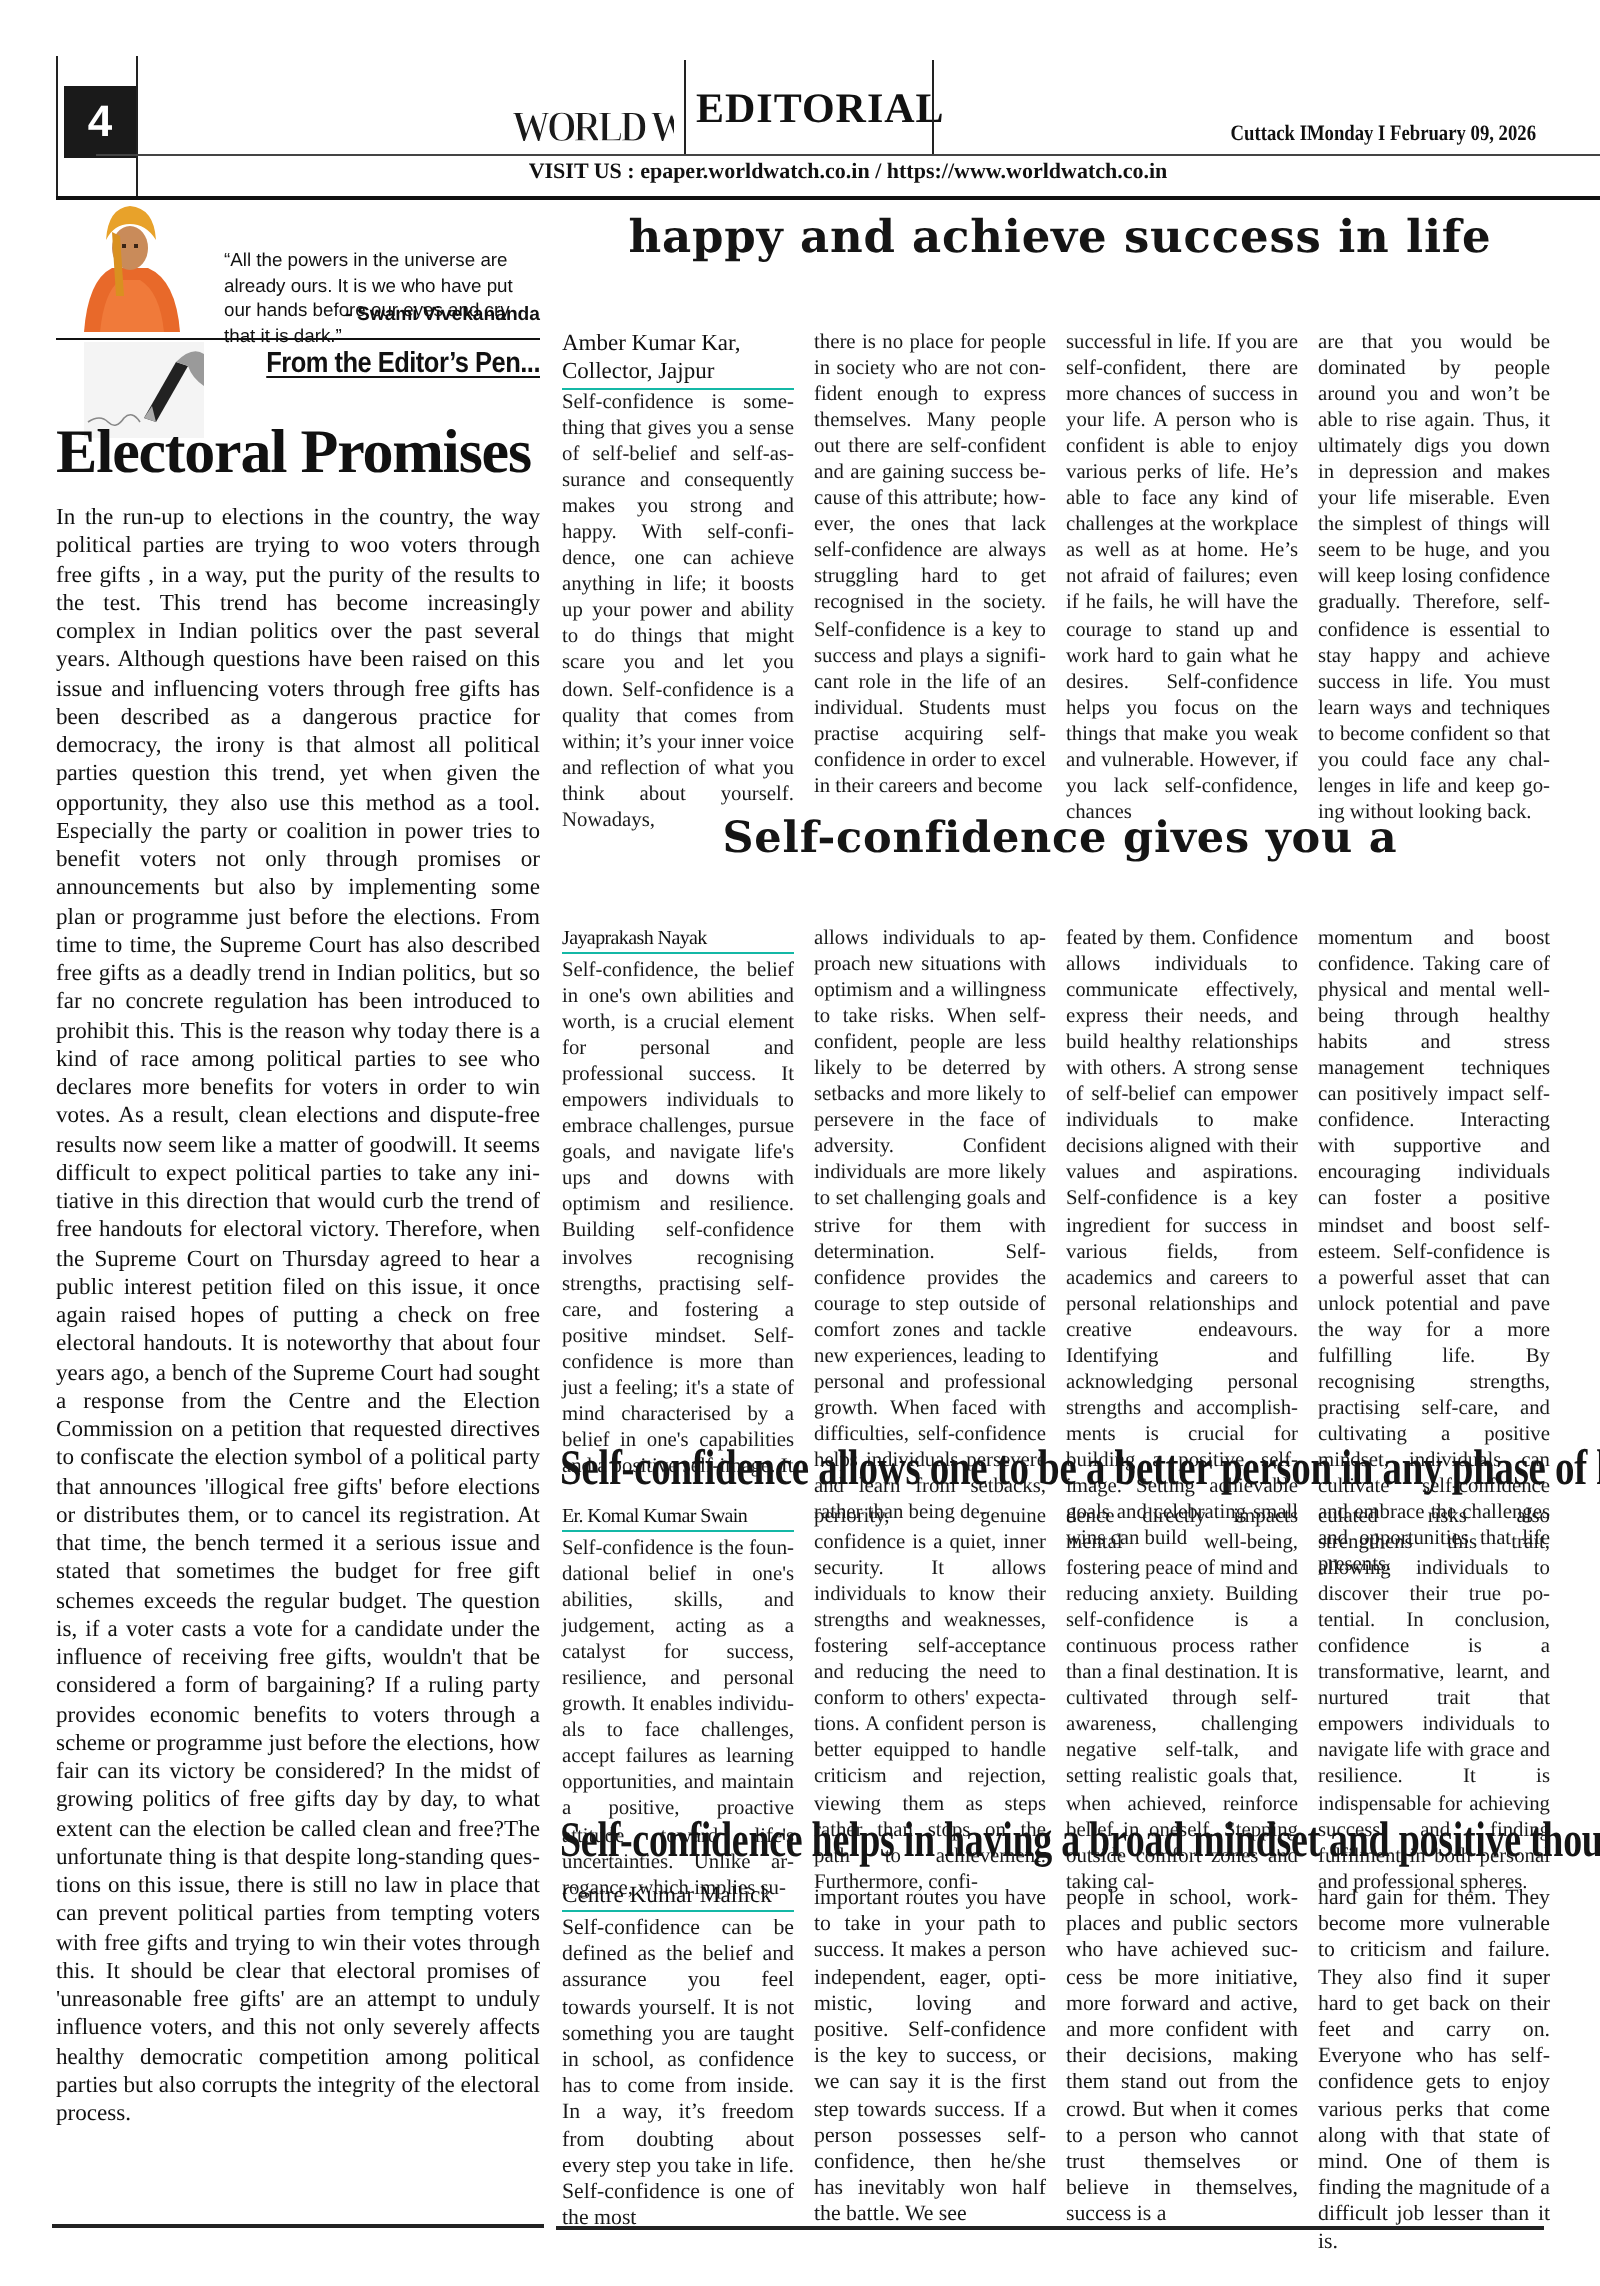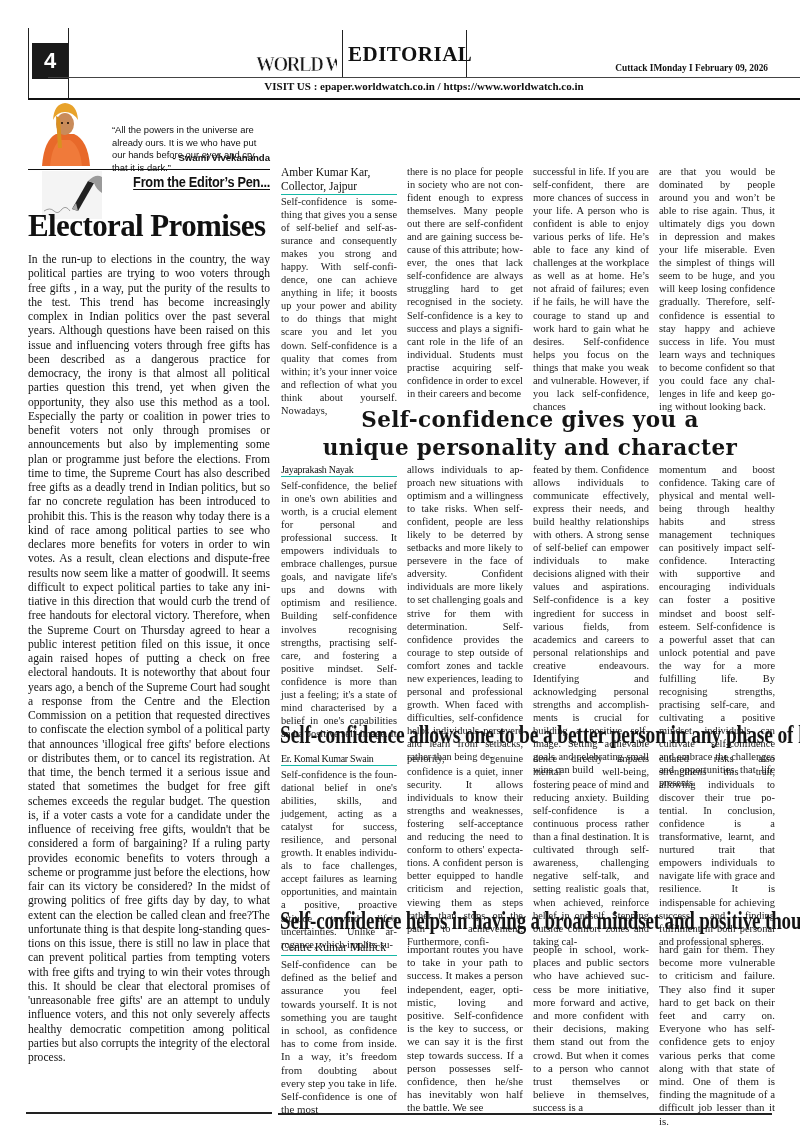--- a/index.html
+++ b/index.html
@@ -133,39 +133,39 @@
   </svg>
 </div>
 <div class="editor-pen">From the Editor’s Pen...</div>
 
 <h1 class="ed-title">Electoral Promises</h1>
 <p class="ed-body">In the run-up to elections in the country, the way political parties are trying to woo voters through free gifts , in a way, put the purity of the results to the test. This trend has become increasingly complex in Indian politics over the past several years. Although questions have been raised on this issue and influencing voters through free gifts has been described as a dangerous practice for democracy, the irony is that almost all po­litical parties question this trend, yet when given the opportunity, they also use this method as a tool. Especially the party or coalition in power tries to benefit voters not only through prom­ises or announcements but also by implement­ing some plan or programme just before the elec­tions. From time to time, the Supreme Court has also described free gifts as a deadly trend in In­dian politics, but so far no concrete regulation has been introduced to prohibit this. This is the reason why today there is a kind of race among political parties to see who declares more ben­efits for voters in order to win votes. As a re­sult, clean elections and dispute-free results now seem like a matter of goodwill. It seems diffi­cult to expect political parties to take any ini­tiative in this direction that would curb the trend of free handouts for electoral victory. There­fore, when the Supreme Court on Thursday agreed to hear a public interest petition filed on this issue, it once again raised hopes of putting a check on free electoral handouts. It is note­worthy that about four years ago, a bench of the Supreme Court had sought a response from the Centre and the Election Commission on a peti­tion that requested directives to confiscate the election symbol of a political party that an­nounces 'illogical free gifts' before elections or distributes them, or to cancel its registration. At that time, the bench termed it a serious issue and stated that sometimes the budget for free gift schemes exceeds the regular budget. The question is, if a voter casts a vote for a candi­date under the influence of receiving free gifts, wouldn't that be considered a form of bargain­ing? If a ruling party provides economic ben­efits to voters through a scheme or programme just before the elections, how fair can its vic­tory be considered? In the midst of growing poli­tics of free gifts day by day, to what extent can the election be called clean and free?The unfor­tunate thing is that despite long-standing ques­tions on this issue, there is still no law in place that can prevent political parties from tempting voters with free gifts and trying to win their votes through this. It should be clear that electoral promises of 'unreasonable free gifts' are an at­tempt to unduly influence voters, and this not only severely affects healthy democratic com­petition among political parties but also corrupts the integrity of the electoral process.</p>
 <div class="left-bottom-rule"></div>
 
 <div>
   <div class="headline h1">
+    <div>happy and achieve success in life</div>
   </div>
   <div class="byline" style="left:281px; top:165px; width:116px; font-size:11.5px; line-height:14px; padding-bottom:1px;">
     <div>Amber Kumar Kar,</div>
     <div>Collector, Jajpur</div>
   </div>
   <div class="article-cols" style="left:281px; top:195px;">
     <div class="col" style="width:116px;">Self-confidence is some­thing that gives you a sense of self-belief and self-as­surance and consequently makes you strong and happy. With self-confi­dence, one can achieve anything in life; it boosts up your power and ability to do things that might scare you and let you down. Self-confidence is a quality that comes from within; it’s your inner voice and re­flection of what you think about yourself. Nowadays,</div>
   </div>
   <div class="article-cols" style="left:407px; top:165px;">
     <div class="col">there is no place for people in society who are not con­fident enough to express themselves. Many people out there are self-confident and are gaining success be­cause of this attribute; how­ever, the ones that lack self-confidence are always struggling hard to get recognised in the society. Self-confidence is a key to success and plays a signifi­cant role in the life of an in­dividual. Students must prac­tise acquiring self-confi­dence in order to excel in their careers and become</div>
     <div class="col">successful in life. If you are self-confident, there are more chances of success in your life. A person who is confident is able to enjoy various perks of life. He’s able to face any kind of challenges at the workplace as well as at home. He’s not afraid of failures; even if he fails, he will have the cour­age to stand up and work hard to gain what he de­sires. Self-confidence helps you focus on the things that make you weak and vulner­able. However, if you lack self-confidence, chances</div>
     <div class="col">are that you would be domi­nated by people around you and won’t be able to rise again. Thus, it ultimately digs you down in depression and makes your life miserable. Even the simplest of things will seem to be huge, and you will keep losing confi­dence gradually. Therefore, self-confidence is essential to stay happy and achieve success in life. You must learn ways and techniques to become confident so that you could face any chal­lenges in life and keep go­ing without looking back.</div>
   </div>
 </div>
 
 <div>
   <div class="headline h2">
     <div>Self-confidence gives you a</div>
-    <div>unique personality and character</div>
   </div>
   <div class="byline" style="left:281px; top:463px; width:116px; font-size:10px; line-height:13px; letter-spacing:-0.3px;">
     <div>Jayaprakash Nayak</div>
   </div>
   <div class="article-cols" style="left:281px; top:479px;">
     <div class="col">Self-confidence, the belief in one's own abilities and worth, is a crucial element for per­sonal and professional suc­cess. It empowers individu­als to embrace challenges, pursue goals, and navigate life's ups and downs with optimism and resilience. Building self-confidence in­volves recognising strengths, practising self-care, and fostering a positive mindset. Self-confidence is more than just a feeling; it's a state of mind characterised by a belief in one's capabilities and a positive self-image. It</div>
   </div>
   <div class="article-cols" style="left:407px; top:463px;justify-content:space-between;">
     <div class="col">allows individuals to ap­proach new situations with optimism and a willingness to take risks. When self-confi­dent, people are less likely to be deterred by setbacks and more likely to persevere in the face of adversity. Confident individuals are more likely to set challenging goals and strive for them with determi­nation. Self-confidence pro­vides the courage to step outside of comfort zones and tackle new experiences, lead­ing to personal and profes­sional growth. When faced with difficulties, self-confi­dence helps individuals per­severe and learn from set­backs, rather than being de-</div>
     <div class="col">feated by them. Confidence allows individuals to commu­nicate effectively, express their needs, and build healthy relationships with others. A strong sense of self-belief can empower individuals to make decisions aligned with their values and aspirations. Self-confidence is a key ingredi­ent for success in various fields, from academics and careers to personal relation­ships and creative endeavours. Identifying and acknowledging personal strengths and accomplish­ments is crucial for building a positive self-image. Setting achievable goals and cel­ebrating small wins can build</div>

